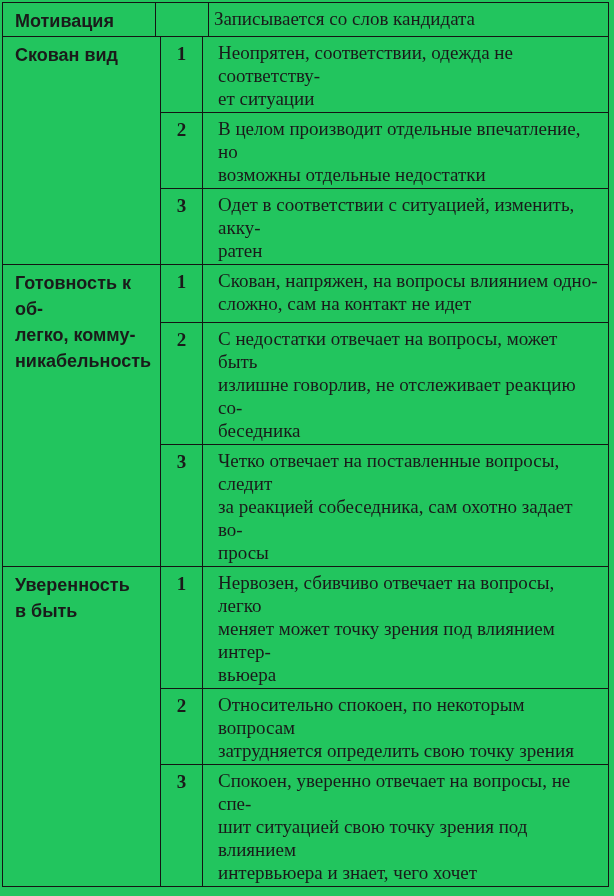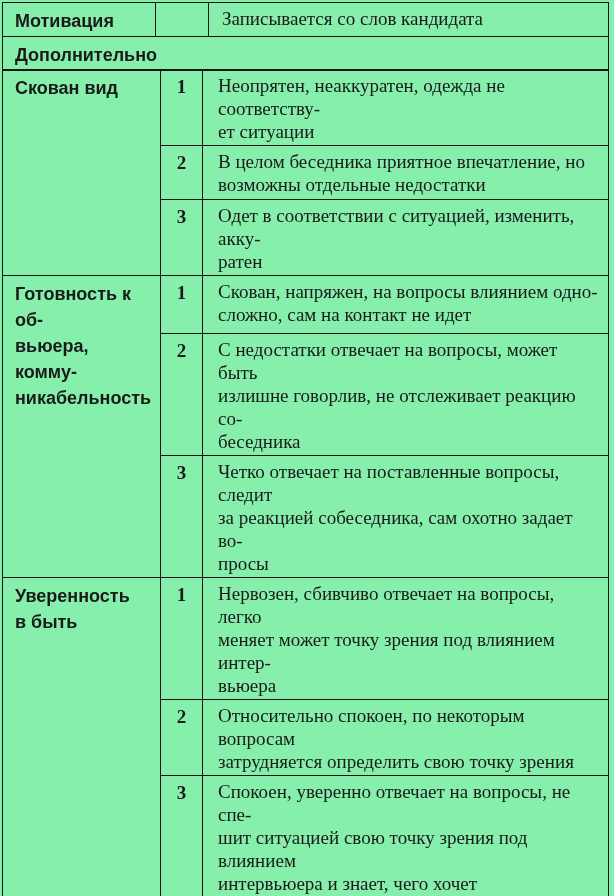--- a/index.html
+++ b/index.html
@@ -1,20 +1,20 @@
 <!DOCTYPE html>
 <html><head>
 <meta charset="utf-8">
 <style>
   html, body { margin: 0; padding: 0; background: #ffffff; }
   .page {
     position: relative;
     width: 614px;
     height: 896px;
-    background: #86efac;
+    background: #22c55e;
     overflow: hidden;
     color: #1a1a1a;
     box-sizing: border-box;
     padding: 2px 0 0 2px;
   }
   table {
     border-collapse: collapse;
     table-layout: fixed;
     width: 606px;
   }
@@ -43,21 +43,21 @@
     padding: 5px 2px 2px 2px;
   }
   
   .desc {
     font-family: "Liberation Serif", serif;
     font-size: 19px;
     line-height: 23px;
     padding: 4px 10px 2px 15px;
     white-space: pre-line;
   }
-  .tbl-top .desc { padding-left: 13px; }
+  .tbl-top .desc { padding-left: 5px; }
 </style>
 </head>
 <body>
 
 <div class="page">
 
   <table class="tbl-top">
     <colgroup>
         <col style="width:153px">
         <col style="width:53px">
@@ -65,59 +65,49 @@
       </colgroup>
     <tbody>
         <tr style="height:31px">
       <td class="crit">Мотивация</td>
       <td class="score"></td>
       <td class="desc">Записывается со слов кандидата</td>
     </tr>
   </tbody>
     </table>
 
-  <table>
-    <colgroup>
-        <col style="width:606px">
-      </colgroup>
-    <tbody>
-        <tr style="height:31px">
-      <td class="hdr">Дополнительно</td>
-    </tr>
-  </tbody>
-    </table>
 
   <table>
     <colgroup>
         <col style="width:158px">
         <col style="width:42px">
         <col style="width:406px">
       </colgroup>
 
     <tbody>
         <tr style="height:59px">
       <td class="crit" rowspan="3">Скован вид</td>
       <td class="score">1</td>
-      <td class="desc">Неопрятен, неаккуратен, одежда не соответству-
+      <td class="desc">Неопрятен, соответствии, одежда не соответству-
 ет ситуации</td>
     </tr>
     <tr style="height:54px">
       <td class="score">2</td>
-      <td class="desc">В целом беседника приятное впечатление, но
+      <td class="desc">В целом производит отдельные впечатление, но
 возможны отдельные недостатки</td>
     </tr>
     <tr style="height:54px">
       <td class="score">3</td>
       <td class="desc">Одет в соответствии с ситуацией, изменить, акку-
 ратен</td>
     </tr>
 
     <tr style="height:58px">
       <td class="crit" rowspan="3">Готовность к об-
-вьюера, комму-
+легко, комму-
 никабельность</td>
       <td class="score">1</td>
       <td class="desc">Скован, напряжен, на вопросы влиянием одно-
 сложно, сам на контакт не идет</td>
     </tr>
     <tr style="height:76px">
       <td class="score">2</td>
       <td class="desc">С недостатки отвечает на вопросы, может быть
 излишне говорлив, не отслеживает реакцию со-
 беседника</td>

